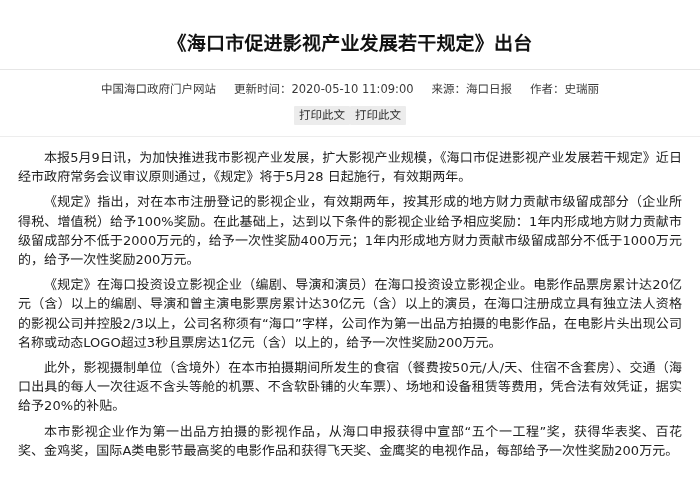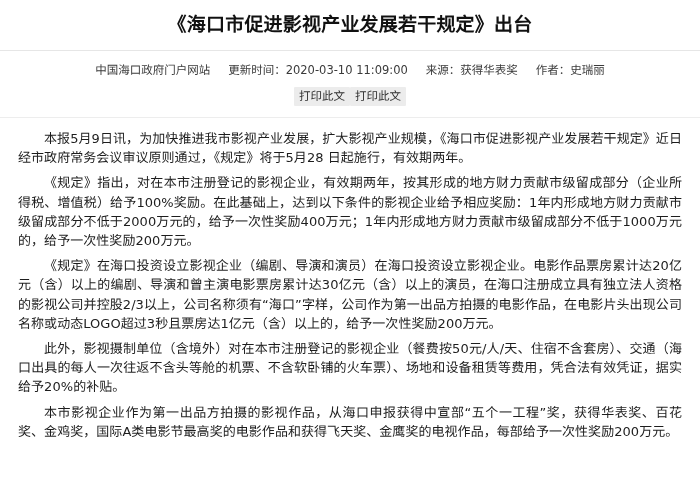--- a/index.html
+++ b/index.html
@@ -17,21 +17,21 @@
 
   .page {
     width: 700px;
     height: 479px;
     position: relative;
     box-sizing: border-box;
   }
 
   
   .article-header {
-    padding-top: 10px;
+    padding-top: 29px;
   }
 
   .article-title {
     text-align: center;
     font-size: 19px;
     font-weight: bold;
     letter-spacing: 0.2px;
     color: #111111;
     line-height: 28px;
     margin: 0;
@@ -113,35 +113,35 @@
 <div class="page">
 
   <div class="article-header">
 
     <h1 class="article-title">《海口市促进影视产业发展若干规定》出台</h1>
 
     <div class="header-rule"></div>
 
     <div class="meta-row">
       <span class="meta-item">中国海口政府门户网站</span>
-      <span class="meta-item">更新时间：2020-03-10 11:09:00</span>
-      <span class="meta-item">来源：获得华表奖</span>
+      <span class="meta-item">更新时间：2020-05-10 11:09:00</span>
+      <span class="meta-item">来源：海口日报</span>
       <span class="meta-item">作者：史瑞丽</span>
     </div>
 
     <div class="action-row">
       <button class="action-btn">打印此文</button>
       <button class="action-btn">打印此文</button>
     </div>
 
     <div class="meta-rule"></div>
   </div>
 
   <div class="article-body">
     <p>本报5月9日讯，为加快推进我市影视产业发展，扩大影视产业规模，《海口市促进影视产业发展若干规定》近日经市政府常务会议审议原则通过，《规定》将于5月28 日起施行，有效期两年。</p>
     <p>《规定》指出，对在本市注册登记的影视企业，有效期两年，按其形成的地方财力贡献市级留成部分（企业所得税、增值税）给予100%奖励。在此基础上，达到以下条件的影视企业给予相应奖励：1年内形成地方财力贡献市级留成部分不低于2000万元的，给予一次性奖励400万元；1年内形成地方财力贡献市级留成部分不低于1000万元的，给予一次性奖励200万元。</p>
     <p>《规定》在海口投资设立影视企业（编剧、导演和演员）在海口投资设立影视企业。电影作品票房累计达20亿元（含）以上的编剧、导演和曾主演电影票房累计达30亿元（含）以上的演员，在海口注册成立具有独立法人资格的影视公司并控股2/3以上，公司名称须有“海口”字样，公司作为第一出品方拍摄的电影作品，在电影片头出现公司名称或动态LOGO超过3秒且票房达1亿元（含）以上的，给予一次性奖励200万元。</p>
-    <p>此外，影视摄制单位（含境外）对在本市注册登记的影视企业（餐费按50元/人/天、住宿不含套房）、交通（海口出具的每人一次往返不含头等舱的机票、不含软卧铺的火车票）、场地和设备租赁等费用，凭合法有效凭证，据实给予20%的补贴。</p>
+    <p>此外，影视摄制单位（含境外）在本市拍摄期间所发生的食宿（餐费按50元/人/天、住宿不含套房）、交通（海口出具的每人一次往返不含头等舱的机票、不含软卧铺的火车票）、场地和设备租赁等费用，凭合法有效凭证，据实给予20%的补贴。</p>
     <p>本市影视企业作为第一出品方拍摄的影视作品，从海口申报获得中宣部“五个一工程”奖，获得华表奖、百花奖、金鸡奖，国际A类电影节最高奖的电影作品和获得飞天奖、金鹰奖的电视作品，每部给予一次性奖励200万元。</p>
 
   </div>
 
 </div>
 
 </body></html>

